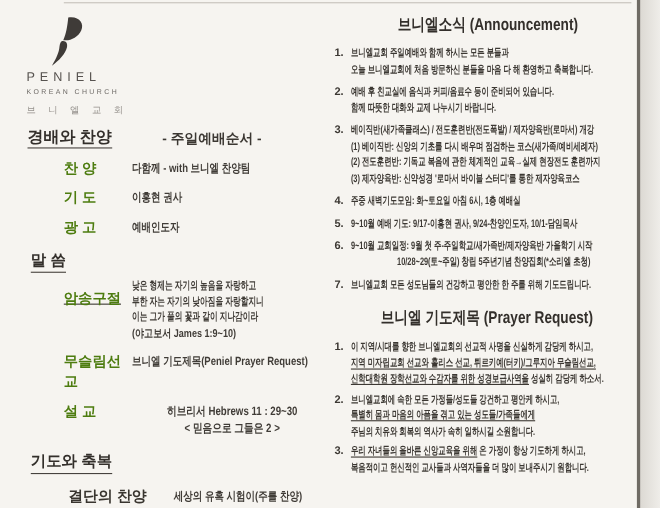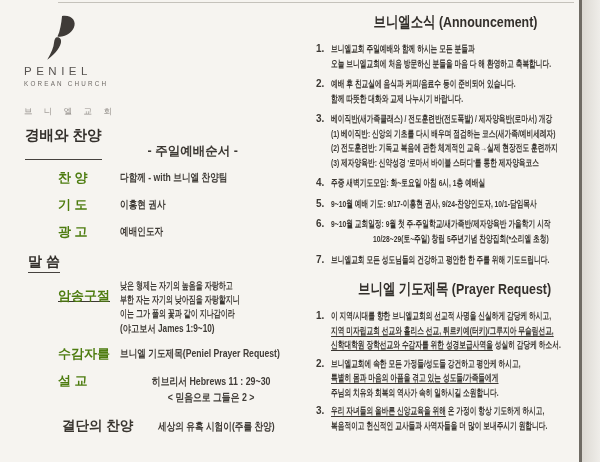--- a/index.html
+++ b/index.html
@@ -18,37 +18,37 @@
   .cx80{display:inline-block;white-space:nowrap;transform:scaleX(.8);transform-origin:0 60%;}
   .cxc80{display:inline-block;white-space:nowrap;transform:scaleX(.8);transform-origin:50% 60%;}
   .u{text-decoration:underline;text-decoration-thickness:1px;text-underline-offset:2px;}
 
   
   .left-col{position:absolute;left:20px;top:12px;width:282px;}
   .logo-block{width:96px;margin-left:4px;text-align:left;}
   .logo-swoosh{width:38px;height:52px;margin-left:16px;display:block;}
   .brand{font-size:11.5px;letter-spacing:4.5px;color:#575350;margin-top:1px;}
   .brand-sub{font-size:6.3px;letter-spacing:2.2px;color:#6e6a66;margin-top:3px;}
-  .brand-kr{font-size:8.5px;letter-spacing:4.5px;color:#96928d;margin-top:19px;}
+  .brand-kr{font-size:8.5px;letter-spacing:4.5px;color:#96928d;margin-top:8px;}
   .head-row{margin-top:8px;display:flex;align-items:flex-end;}
-  .h-praise{font-size:14.5px;font-weight:bold;border-bottom:1.5px solid #46423e;padding-bottom:14px;margin-left:5px;color:#332f2b;}
+  .h-praise{font-size:14.5px;font-weight:bold;border-bottom:1.5px solid #46423e;padding-bottom:0;margin-left:5px;color:#332f2b;}
   .h-order{font-size:12.5px;font-weight:bold;margin-left:46px;}
   .row{display:flex;margin-top:9px;}
   .rlabel{margin-left:38px;width:62px;font-size:13px;font-weight:bold;flex-shrink:0;color:#4d7c0f;}
   .rvalue{font-size:10.8px;font-weight:bold;padding-top:2px;color:#403c37;min-width:0;}
   .verse .iline2{font-size:10.3px;font-weight:bold;line-height:1.38;white-space:nowrap;}
   .sec-head{display:inline-block;margin:12px 0 0 8px;font-size:14px;font-weight:bold;border-bottom:1.5px solid #46423e;padding-bottom:1px;color:#332f2b;}
   .sermon-value{width:184px;text-align:center;}
   .sermon-value .sline{font-size:11px;font-weight:bold;line-height:1.45;white-space:nowrap;}
   .row2{display:flex;margin-top:11px;}
   .rlabel2{margin-left:42px;width:96px;font-size:13.5px;font-weight:bold;flex-shrink:0;color:#39352f;}
   .rvalue2{font-size:10.8px;font-weight:bold;padding-top:3px;color:#403c37;}
 
   
-  .right-col{position:absolute;left:316px;top:12px;width:278px;}
+  .right-col{position:absolute;left:304px;top:12px;width:278px;}
   .sec-title{text-align:center;font-size:15.5px;font-weight:bold;margin-bottom:9px;color:#332f2b;}
   .item{display:flex;margin-bottom:6px;}
   .inum{width:15px;font-size:10px;font-weight:bold;flex-shrink:0;padding-top:1px;}
   .ibody{flex:1;min-width:0;}
   .iline{font-size:9.9px;font-weight:bold;line-height:1.47;white-space:nowrap;color:#3c3833;}
   .ind2{padding-left:42px;}
   .prayer-block{margin-top:12px;}
   .pitem{margin-bottom:4px;}
 </style>
 </head>
@@ -94,32 +94,33 @@
       <div class="rlabel" style="padding-top:10px;">암송구절</div>
       <div class="rvalue">
         <div class="iline2"><span class="cx68">낮은 형제는 자기의 높음을 자랑하고</span></div>
         <div class="iline2"><span class="cx68">부한 자는 자기의 낮아짐을 자랑할지니</span></div>
         <div class="iline2"><span class="cx68">이는 그가 풀의 꽃과 같이 지나감이라</span></div>
         <div class="iline2"><span class="cx80">(야고보서 James 1:9~10)</span></div>
       </div>
     </div>
 
     <div class="row">
-      <div class="rlabel">수감자를</div>
+      <div class="rlabel">무슬림선교</div>
       <div class="rvalue"><span class="cx80">브니엘 기도제목(Peniel Prayer Request)</span></div>
     </div>
 
     <div class="row">
       <div class="rlabel">설 교</div>
       <div class="rvalue sermon-value">
         <div class="sline"><span class="cxc80">히브리서 Hebrews 11 : 29~30</span></div>
         <div class="sline"><span class="cxc80">&lt; 믿음으로 그들은 2 &gt;</span></div>
       </div>
     </div>
 
+    <span class="sec-head">기도와 축복</span>
 
     <div class="row2">
       <div class="rlabel2">결단의 찬양</div>
       <div class="rvalue2"><span class="cx80">세상의 유혹 시험이(주를 찬양)</span></div>
     </div>
 
     
 
     
 

